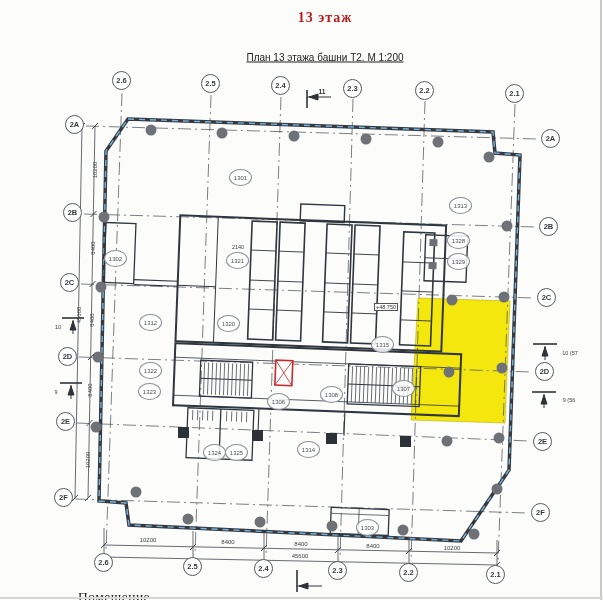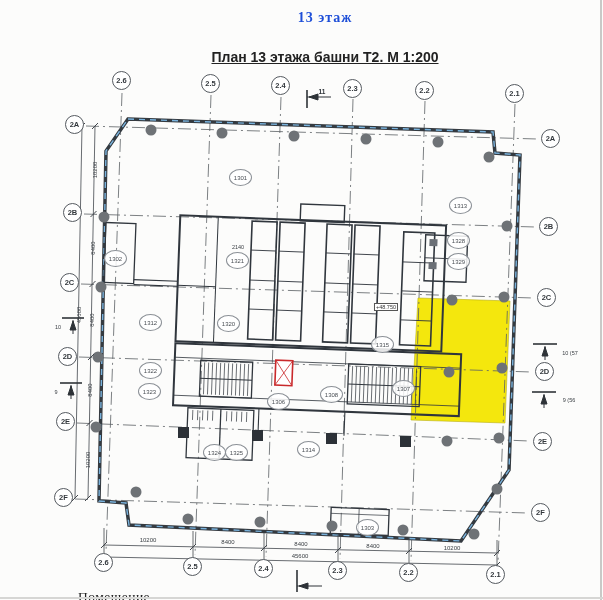--- a/index.html
+++ b/index.html
@@ -2,22 +2,22 @@
 <html><head>
 <meta charset="utf-8">
 <style>
   html,body{margin:0;padding:0;}
   body{
     width:603px;height:600px;position:relative;overflow:hidden;
     background:#fcfcfb;font-family:"Liberation Sans",sans-serif;color:#2b2f33;
   }
   .abs{position:absolute;}
   .ctr{position:absolute;transform:translate(-50%,-50%);white-space:nowrap;}
-  .title{font-family:"Liberation Serif",serif;font-weight:bold;font-size:14px;letter-spacing:1px;color:#1d4ed8;}
-  .subtitle{font-weight:bold;font-size:14px;text-decoration:underline;color:#222;}
+  .title{font-family:"Liberation Serif",serif;font-weight:bold;font-size:14px;letter-spacing:1px;color:#b91c1c;}
+  .subtitle{font-weight:normal;font-size:10px;text-decoration:underline;color:#222;}
   .gb{position:absolute;width:19px;height:19px;border:1px solid #555a60;border-radius:50%;
       background:#fff;font-size:7.5px;font-weight:bold;color:#33383d;
       display:flex;align-items:center;justify-content:center;box-sizing:border-box;}
   .rb{position:absolute;width:23px;height:17px;border:1px solid #8b9096;border-radius:50%;
       background:rgba(255,255,255,.85);font-size:6px;color:#4a4f55;
       display:flex;align-items:center;justify-content:center;box-sizing:border-box;}
   .dim{font-size:6px;color:#3c4146;white-space:nowrap;}
   .vdim{transform:translate(-50%,-50%) rotate(-90deg);}
   .tiny{font-size:5.5px;color:#3c4146;white-space:nowrap;}
   .sec{font-size:6.5px;font-weight:bold;color:#2e3338;white-space:nowrap;}

